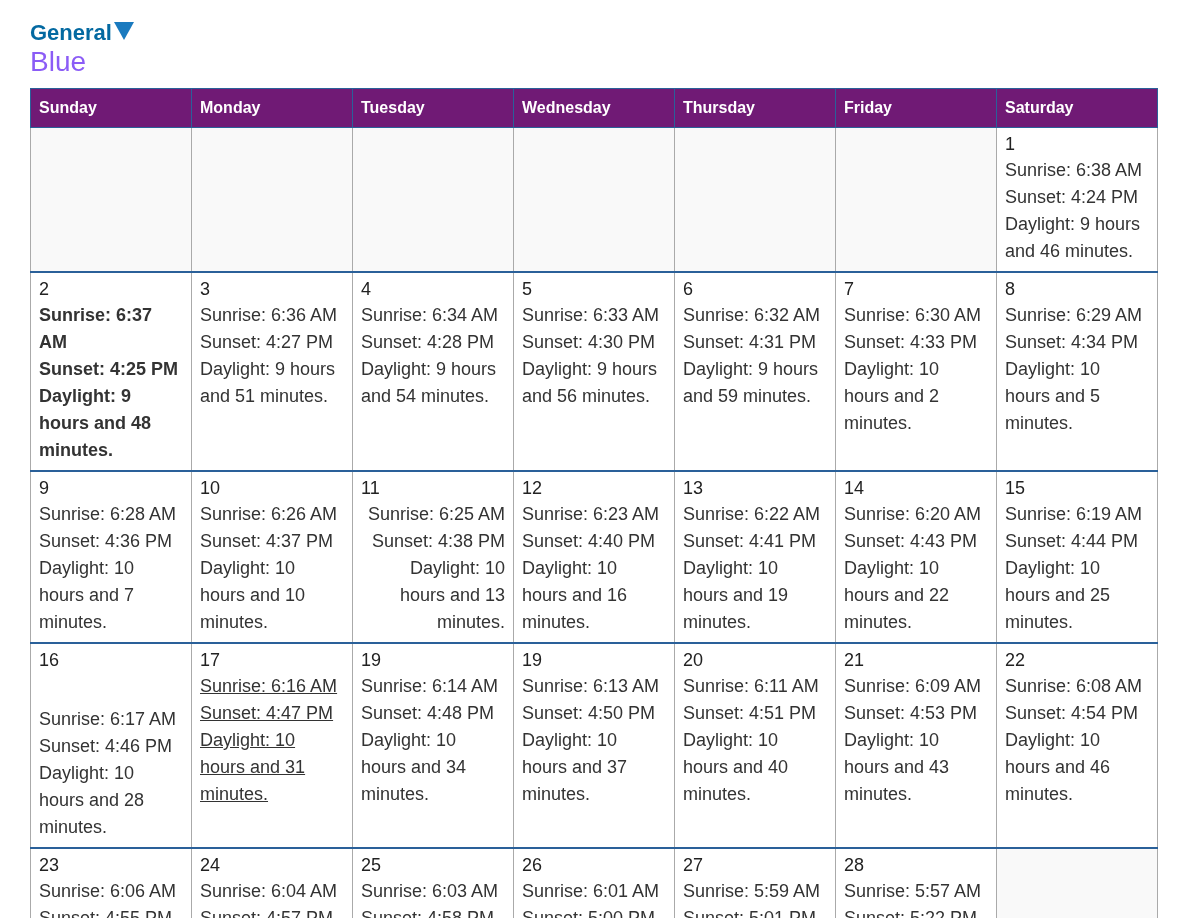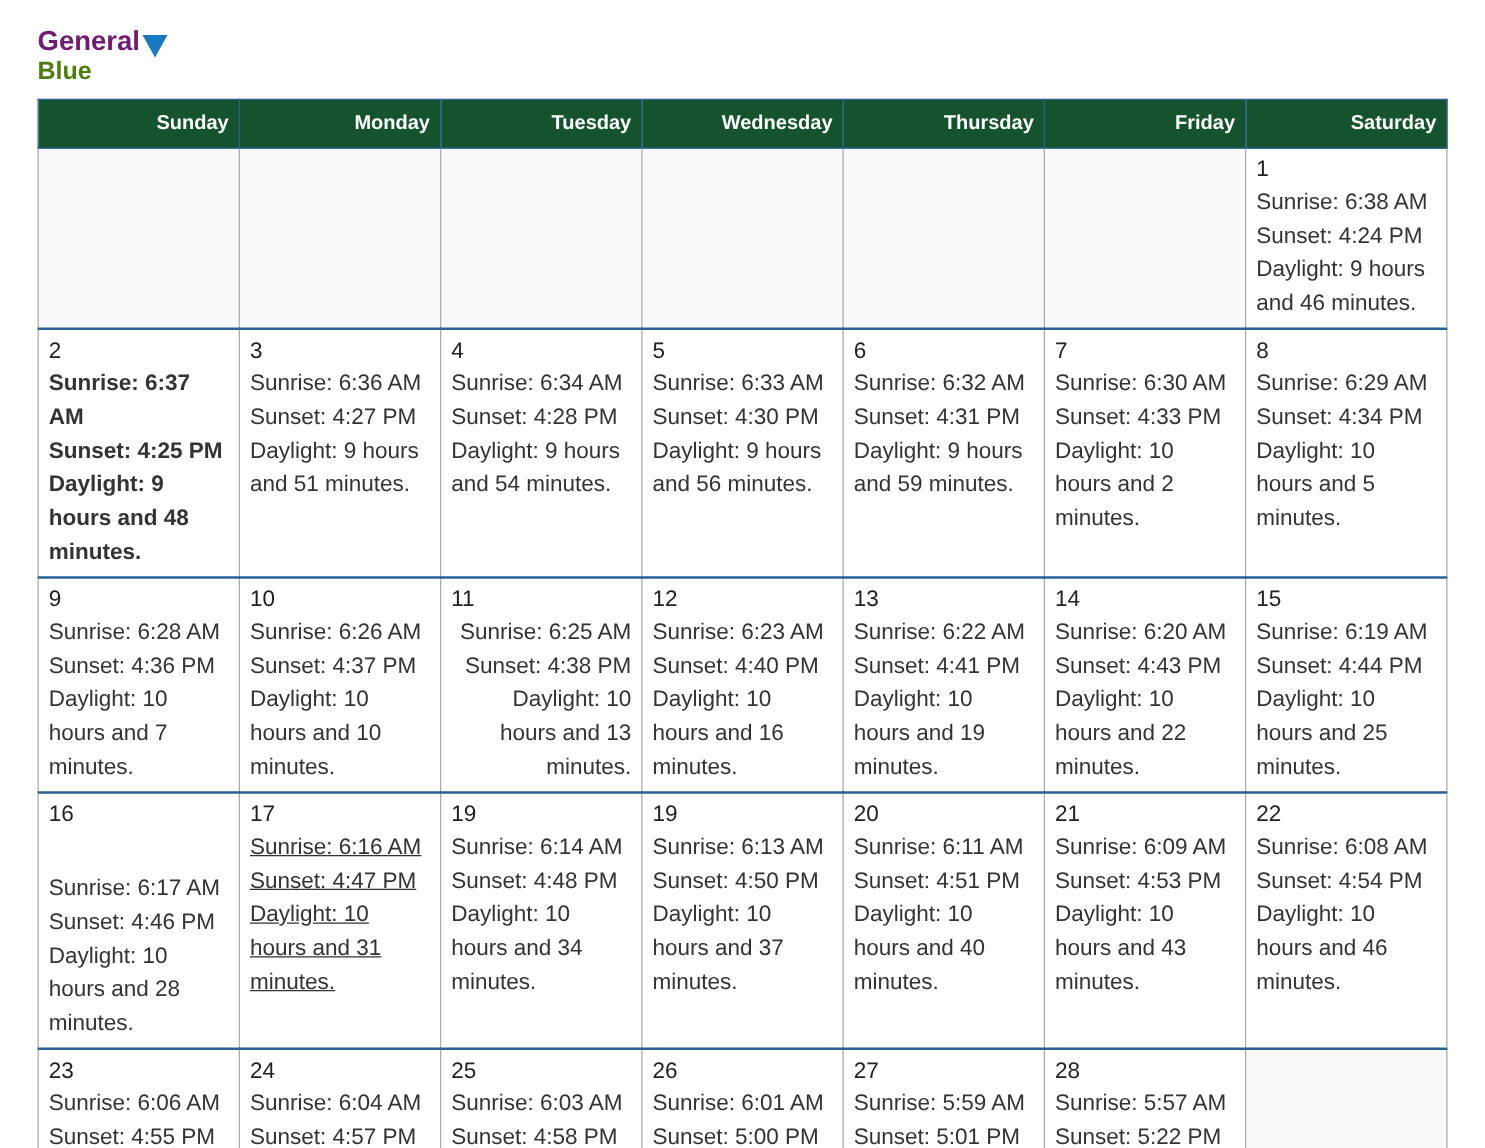--- a/index.html
+++ b/index.html
@@ -16,28 +16,28 @@
       margin-bottom: 10px;
     }
     .logo {
       display: flex;
       flex-direction: column;
       align-items: flex-start;
     }
     .logo-general {
       font-size: 22px;
       font-weight: bold;
-      color: #701a75;
+      color: #0369a1;
       display: flex;
-      align-items: flex-end;
+      align-items: flex-start;
     }
     .logo-blue-text {
-      color: #4d7c0f;
-      font-size: 20px;
-      font-weight: bold;
+      color: #8b5cf6;
+      font-size: 28px;
+      font-weight: normal;
     }
     .logo-triangle {
       width: 0;
       height: 0;
       border-left: 10px solid transparent;
       border-right: 10px solid transparent;
       border-top: 18px solid #1a7abf;
       display: inline-block;
       margin-left: 2px;
       margin-top: 2px;
@@ -53,26 +53,26 @@
     .location-title {
       font-size: 22px;
       color: #333;
     }
     .calendar {
       width: 100%;
       border-collapse: collapse;
       margin-top: 10px;
     }
     .calendar thead tr th {
-      background-color: #14532d;
+      background-color: #701a75;
       color: #fff;
       font-size: 16px;
       font-weight: bold;
       padding: 10px 8px;
-      text-align: right;
+      text-align: left;
       border: 1px solid #2a6099;
     }
     .calendar tbody tr td {
       vertical-align: top;
       border: 1px solid #aaa;
       padding: 6px 8px;
       width: 14.28%;
       min-height: 110px;
       font-size: 13px;
       color: #333;

